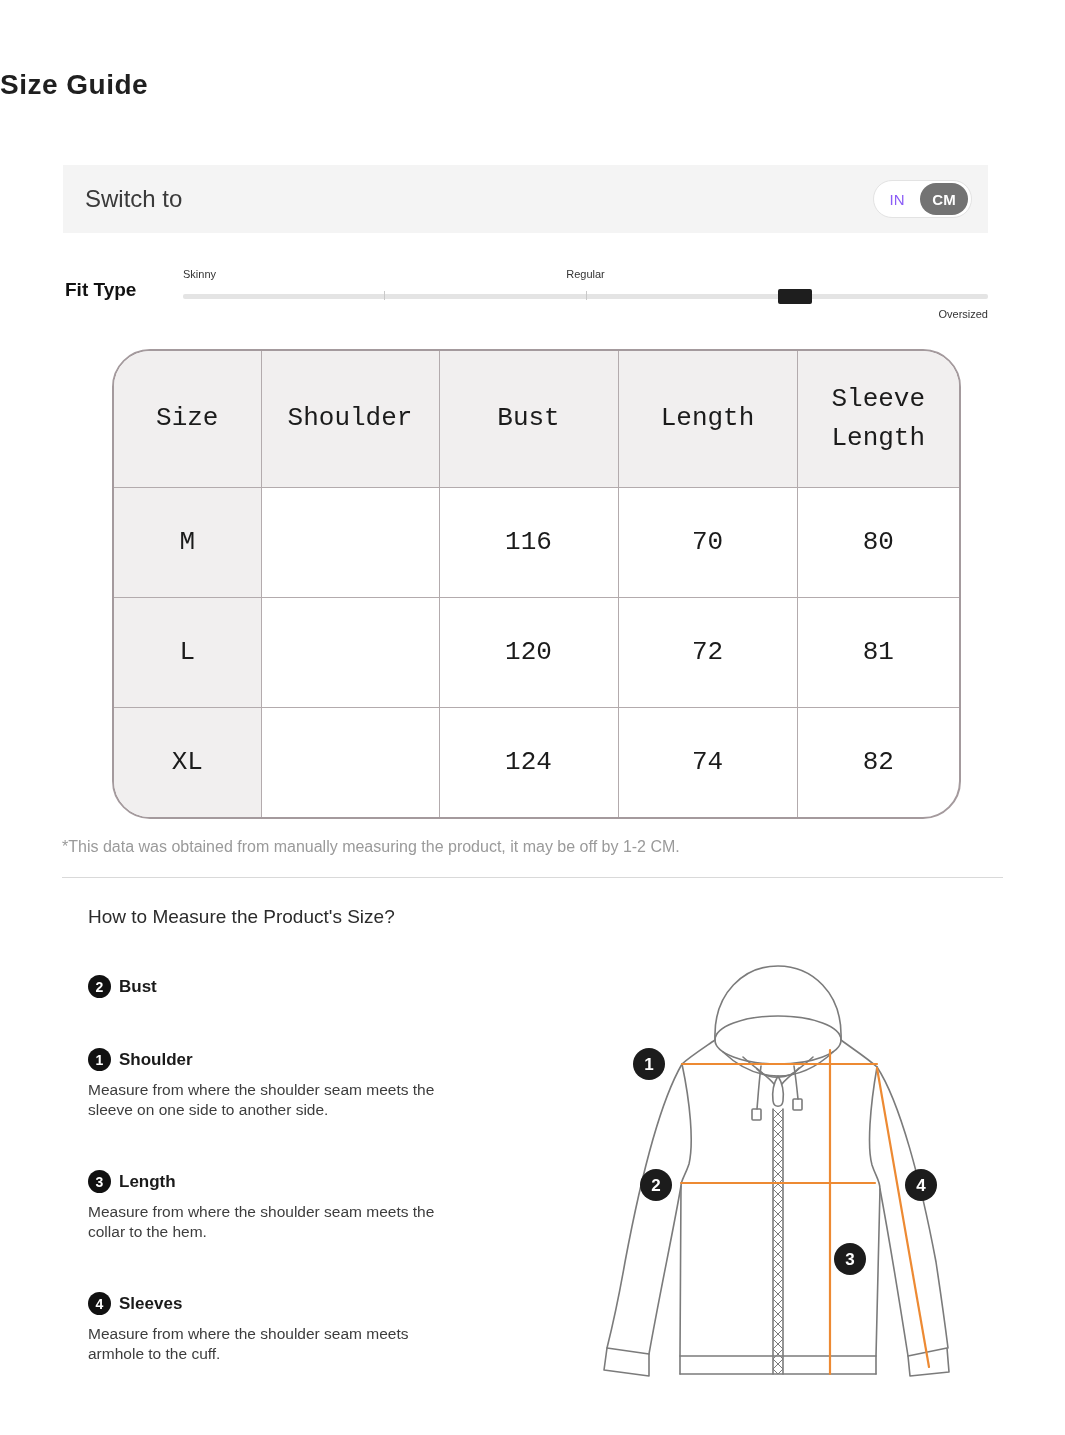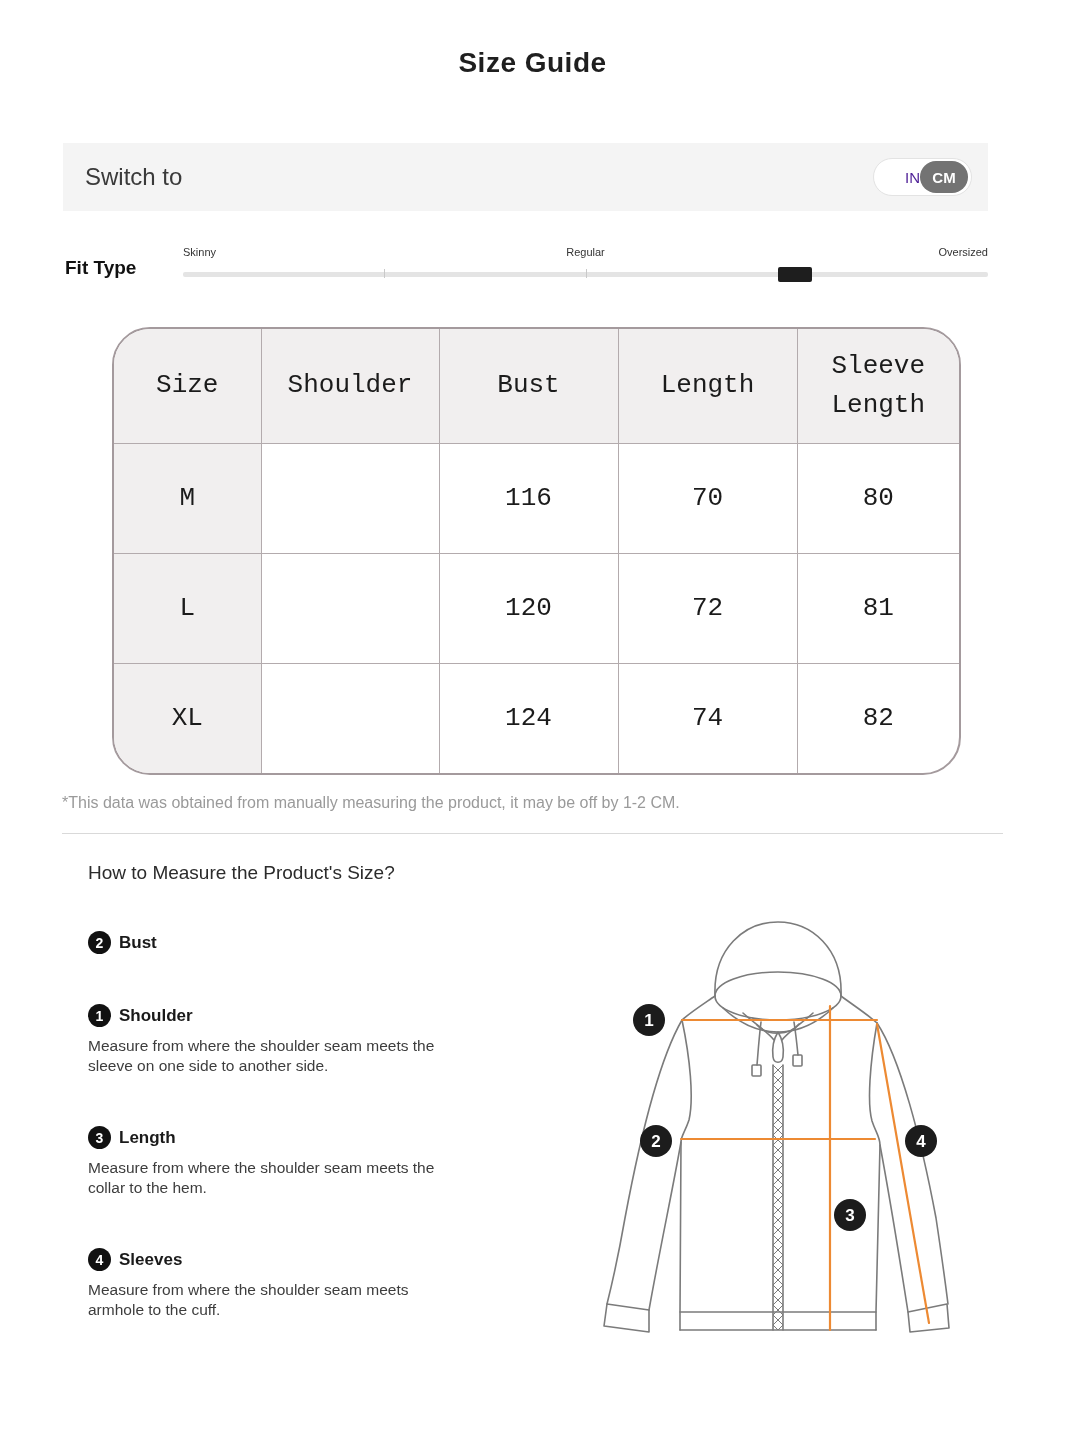--- a/index.html
+++ b/index.html
@@ -5,57 +5,57 @@
   * { box-sizing: border-box; }
   html,body { margin:0; padding:0; }
   body {
     width:1065px; height:1435px; position:relative; background:#ffffff;
     font-family:"Liberation Sans", sans-serif; color:#222;
     overflow:hidden;
   }
 
   
   .page-title {
-    margin:0; padding-top:46px; text-align:center;
+    margin:0; padding-top:68px; 
     font-size:28px; font-weight:bold; color:#1f1f1f; letter-spacing:.5px;
     line-height:34px;
   }
 
   
   .switch-bar {
     margin:63px 77px 0 63px; height:68px; background:#f4f4f4;
     display:flex; align-items:center; justify-content:space-between;
     padding:0 16px 0 22px;
   }
   .switch-label { font-size:24px; color:#3a3a3a; }
   .unit-toggle {
     display:flex; align-items:center; background:#fff;
     border:1px solid #e3e3e3; border-radius:20px; height:38px; padding:0 3px 0 0;
     cursor:pointer;
   }
   .unit-in {
-    width:46px; text-align:right; font-size:15px; color:#4c1d95;
+    width:46px; text-align:center; font-size:15px; color:#8b5cf6;
   }
   .unit-cm {
     width:48px; height:32px; border-radius:16px; background:#737373;
     color:#fff; font-size:15px; font-weight:bold;
     display:flex; align-items:center; justify-content:center;
   }
 
   
   .fit-row { margin:31px 77px 0 65px; display:flex; align-items:flex-end; }
   .fit-type-label {
     width:118px; font-size:19px; font-weight:bold; color:#111;
     padding-bottom:1px; line-height:22px;
   }
   .fit-slider { flex:1; position:relative; height:38px; }
   .fit-opt { position:absolute; top:0; font-size:11px; color:#333; line-height:20px; }
   .fit-opt-skinny { left:0; }
   .fit-opt-regular { left:50%; transform:translateX(-50%); }
-  .fit-opt-oversized { right:0; }
+  .fit-opt-oversized { right:0;margin-top:40px; }
   .slider-track {
     position:absolute; left:0; right:0; bottom:3px; height:5px;
     background:#e4e4e4; border-radius:2px;
   }
   .slider-tick { position:absolute; bottom:2px; width:1px; height:9px; background:#c9c9c9; }
   .tick-25 { left:25%; } .tick-50 { left:50%; } .tick-75 { left:75%; }
   .slider-handle {
     position:absolute; bottom:-2px; width:34px; height:15px;
     background:#1e1e1e; border-radius:2px; transform:translateX(-50%);
     cursor:pointer;
@@ -71,21 +71,21 @@
     width:100%; border-collapse:collapse;
     font-family:"Liberation Mono", monospace; font-size:26px; color:#1b1b1b;
   }
   .size-table th, .size-table td {
     border-right:1px solid #b3abad; border-bottom:1px solid #b3abad;
     text-align:center; vertical-align:middle; padding:0 10px;
     font-weight:normal; line-height:1.5;
   }
   .size-table th:last-child, .size-table td:last-child { border-right:none; }
   .size-table tbody tr:last-child td { border-bottom:none; }
-  .size-table thead tr { height:114px; }
+  .size-table thead tr { height:136px; }
   .size-table tbody tr { height:110px; }
   .size-table thead th { background:#f1efef; }
   .size-table tbody td:first-child { background:#f1efef; }
 
   
   .disclaimer { margin:18px 16px 0 62px; font-size:16px; color:#9a9a9a; line-height:19px; }
   .divider { margin:21px 62px 0 62px; border:none; border-top:1px solid #d9d9d9; height:0; }
   .howto-heading {
     margin:27px 0 0 88px; font-size:19px; font-weight:normal; color:#2b2b2b; line-height:24px;
   }

